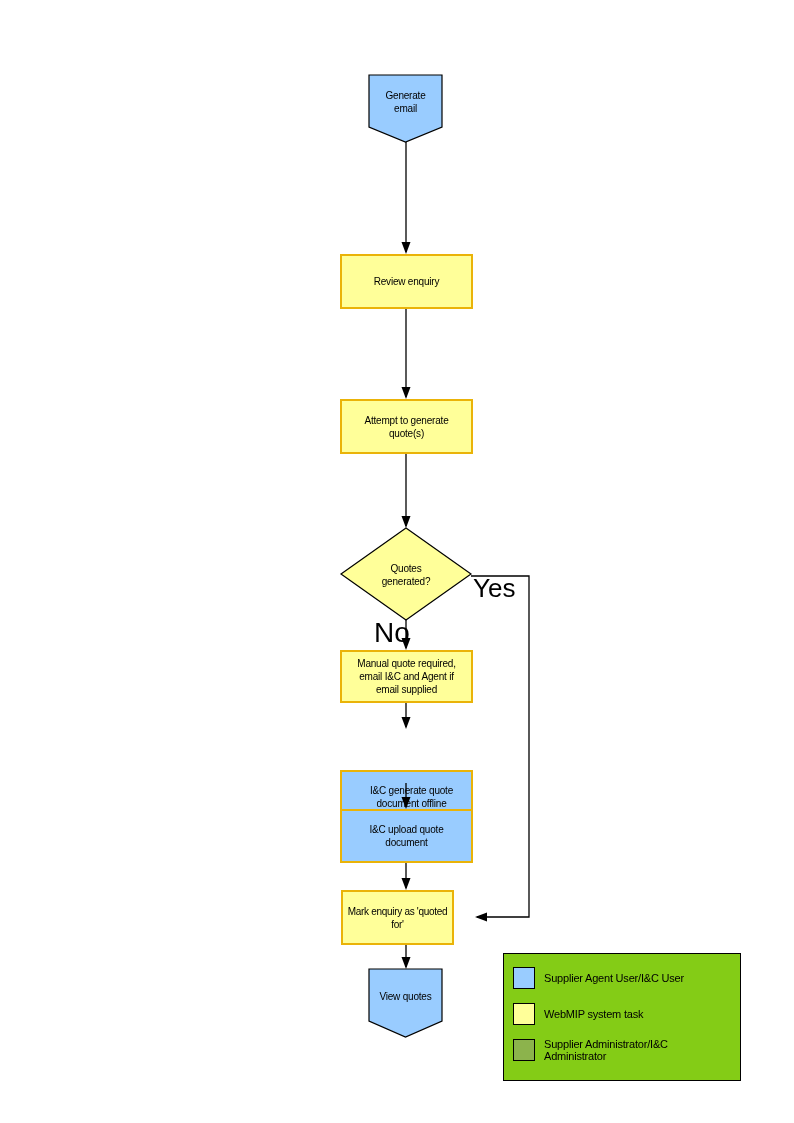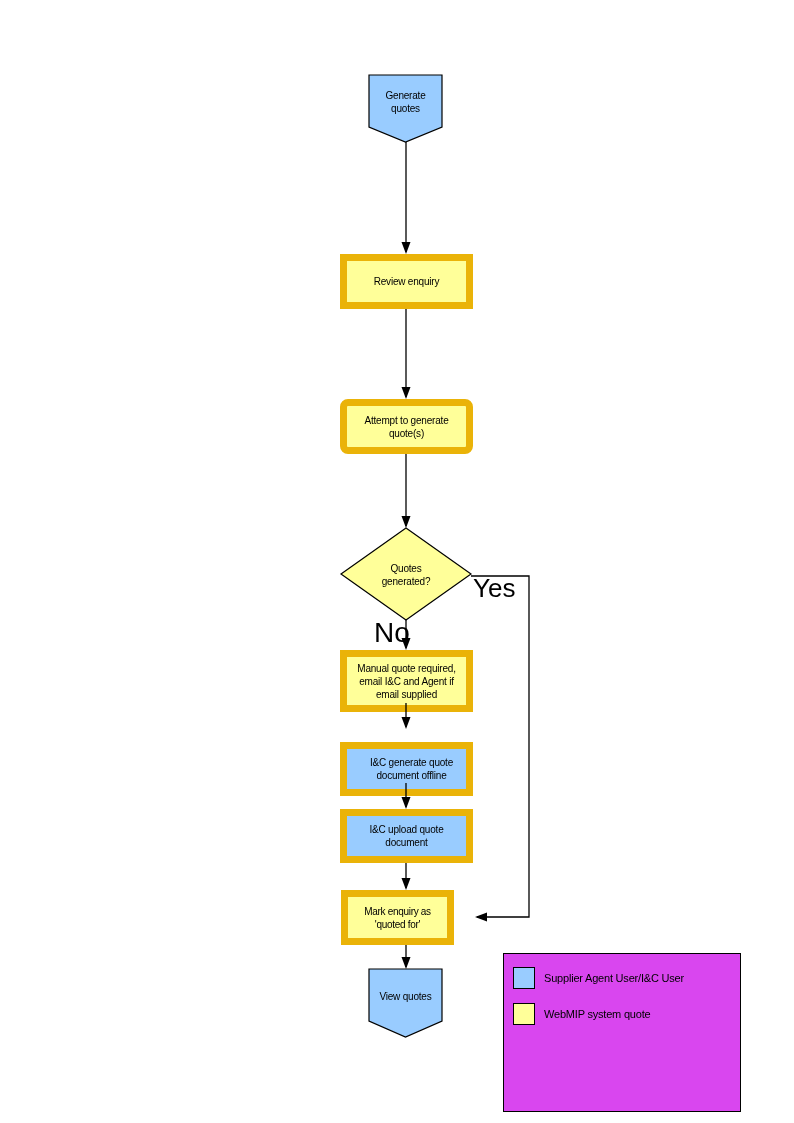--- a/index.html
+++ b/index.html
@@ -28,34 +28,34 @@
   .shape-blue   { fill: #99CCFF; stroke: #000000; stroke-width: 1.2; }
   .shape-yellow { fill: #FFFF99; stroke: #000000; stroke-width: 1.2; }
 
   .node {
     position: absolute;
     z-index: 2;
     display: flex;
     align-items: center;
     justify-content: center;
     text-align: center;
-    border: 7px solid #eab308;
+    border: 2px solid #eab308;
     font-size: 10px;
     line-height: 13px;
     letter-spacing: -0.2px;
   }
   .node .node-label { white-space: pre-line; width: 100%; }
   .fill-blue   { background: #99CCFF; }
   .fill-yellow { background: #FFFF99; }
   .fill-green  { background: #8CB34C; }
 
   .box-review  { left: 340px; top: 254px; width: 133px; height: 55px; }
-  .box-attempt { left: 340px; top: 399px; width: 133px; height: 55px; border-radius: 8px; }
-  .box-manual  { left: 340px; top: 650px; width: 133px; height: 62px; }
-  .box-offline { left: 340px; top: 742px; width: 133px; height: 54px; padding-left: 10px; }
+  .box-attempt { left: 340px; top: 399px; width: 133px; height: 55px; }
+  .box-manual  { left: 340px; top: 650px; width: 133px; height: 53px; }
+  .box-offline { left: 340px; top: 770px; width: 133px; height: 54px; padding-left: 10px; }
   .box-upload  { left: 340px; top: 809px; width: 133px; height: 54px; text-align: center; }
   .box-mark    { left: 341px; top: 890px; width: 113px; height: 55px; letter-spacing: -0.3px; }
 
   .shape-label {
     position: absolute;
     z-index: 4;
     display: flex;
     align-items: center;
     justify-content: center;
     text-align: center;
@@ -75,23 +75,23 @@
     white-space: nowrap;
     text-align: right;
   }
   .label-yes { left: 473px; top: 575px; font-size: 26px; line-height: 26px; }
   .label-no  { left: 374px; top: 621px; font-size: 28px; line-height: 24px; }
 
   .legend {
     position: absolute;
     z-index: 2;
     left: 503px; top: 953px;
-    width: 238px; height: 159px;
+    width: 238px; height: 128px;
     border: 1px solid #000000;
-    background: #d946ef;
+    background: #84cc16;
   }
   .legend-item {
     position: absolute;
     left: 9px;
     display: flex;
     align-items: center;
   }
   .legend-item-1 { top: 13px; }
   .legend-item-2 { top: 49px; }
   .legend-item-3 { top: 84px; }
@@ -173,32 +173,37 @@
   <div class="node fill-blue box-upload">
     <span class="node-label">I&amp;C upload quote
 document</span>
   </div>
 
   <div class="node fill-yellow box-mark">
     <span class="node-label">Mark enquiry as 'quoted for'</span>
   </div>
 
   <div class="shape-label label-start">Generate
-quotes</div>
+email</div>
   <div class="shape-label label-decision">Quotes
 generated?</div>
   <div class="shape-label label-end">View quotes</div>
 
   <div class="branch-label label-yes">Yes</div>
   <div class="branch-label label-no">No</div>
 
   <div class="legend">
     <div class="legend-item legend-item-1">
       <span class="swatch fill-blue"></span>
       <span class="legend-label">Supplier Agent User/I&amp;C User</span>
     </div>
     <div class="legend-item legend-item-2">
       <span class="swatch fill-yellow"></span>
-      <span class="legend-label">WebMIP system quote</span>
+      <span class="legend-label">WebMIP system task</span>
     </div>
+    <div class="legend-item legend-item-3">
+      <span class="swatch fill-green"></span>
+      <span class="legend-label">Supplier Administrator/I&amp;C
+Administrator</span>
+    </div>
   </div>
 
 </div>
 
 </body></html>

